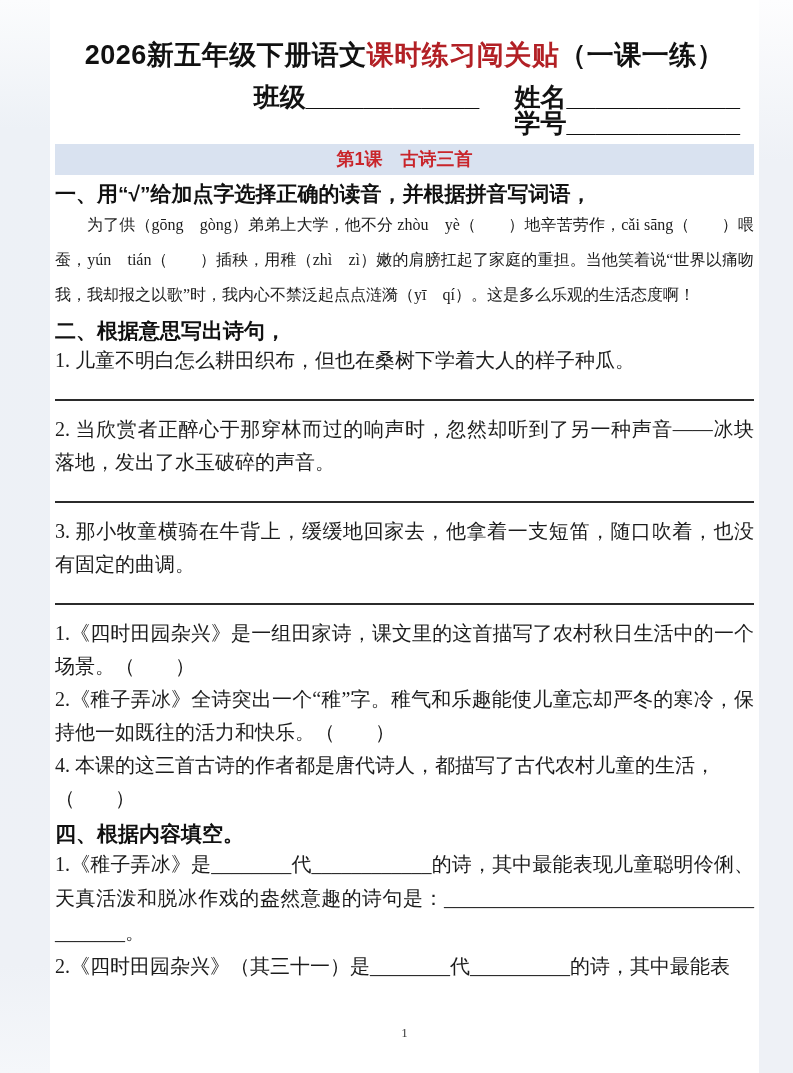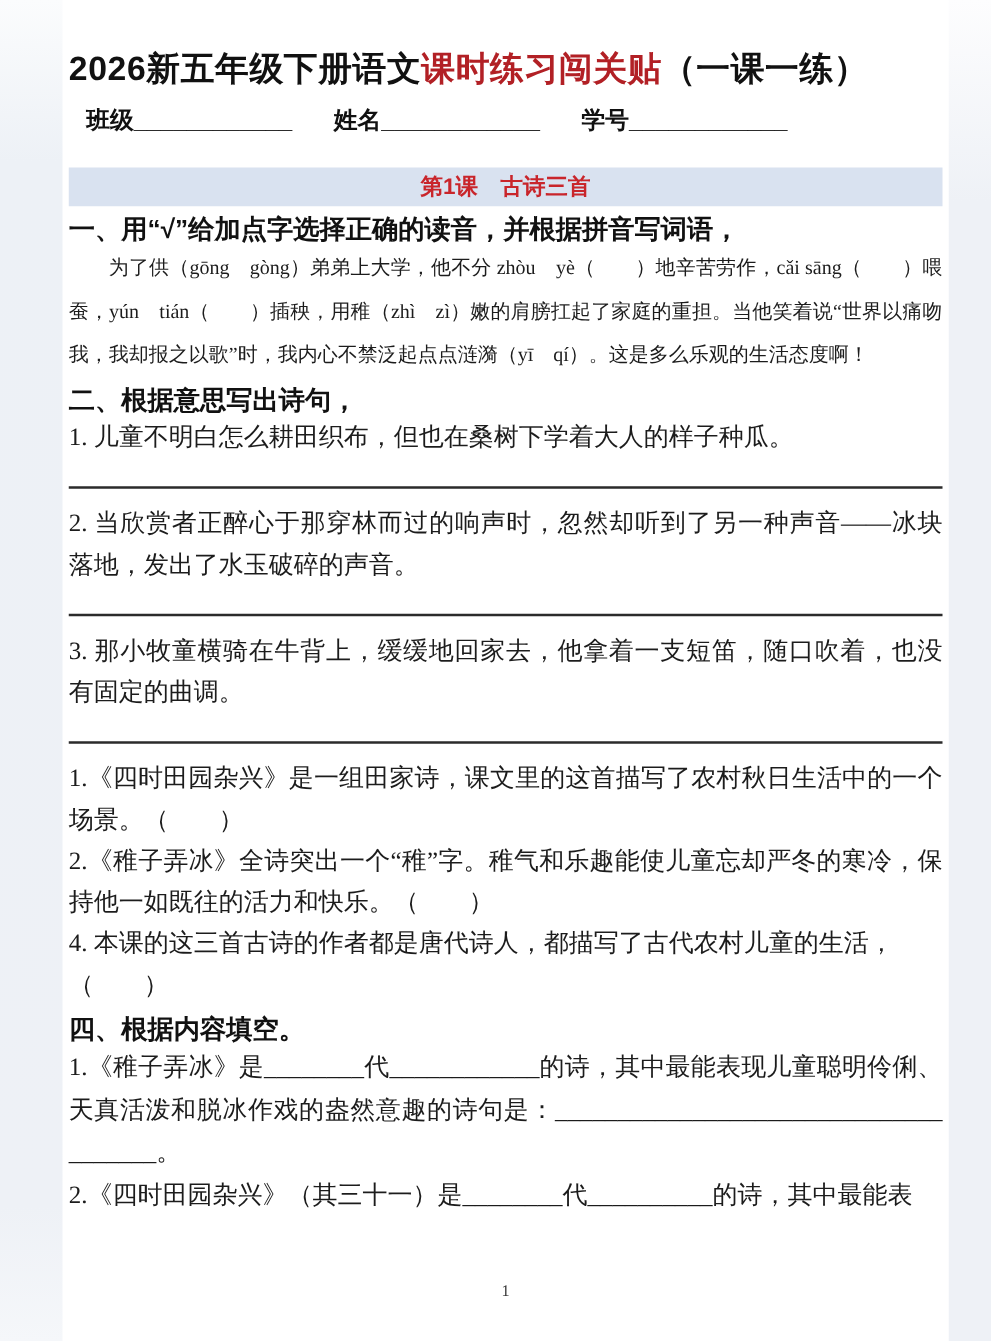--- a/index.html
+++ b/index.html
@@ -21,41 +21,42 @@
   .gutter-right {
     position: absolute; right: 0; top: 0; bottom: 0; width: 34px;
     background: linear-gradient(180deg, #fdfdfe 0%, #eef1f6 15%, #eef1f6 100%);
   }
   .content {
     position: absolute; left: 50px; right: 34px; top: 0; bottom: 0;
     padding: 0 5px;
   }
   .doc-title {
     margin-top: 38px;
+    text-align: center;
     font-family: "Liberation Sans", "DejaVu Sans", sans-serif;
     font-weight: bold;
     font-size: 27px;
     line-height: 34px;
     letter-spacing: 0.5px;
     color: #111111;
   }
   .doc-title .red { color: #b22025; }
   .info-row {
     margin-top: 12px;
-    text-align: left;
+    text-align: right;
     font-family: "Liberation Sans", "DejaVu Sans", sans-serif;
     font-weight: bold;
-    font-size: 19px;
+    font-size: 26px;
     line-height: 26px;
     color: #111111;
   }
   .info-field { margin: 0 14px; white-space: nowrap; }
   .info-blank { letter-spacing: 0; }
   .lesson-banner {
-    margin-top: 24px;
+    margin-top: 8px;
     height: 31px;
     line-height: 31px;
     background: #d9e2f0;
     text-align: center;
     font-family: "Liberation Sans", "DejaVu Sans", sans-serif;
     font-weight: bold;
     font-size: 18px;
     color: #c9252b;
   }
   .section-heading {

